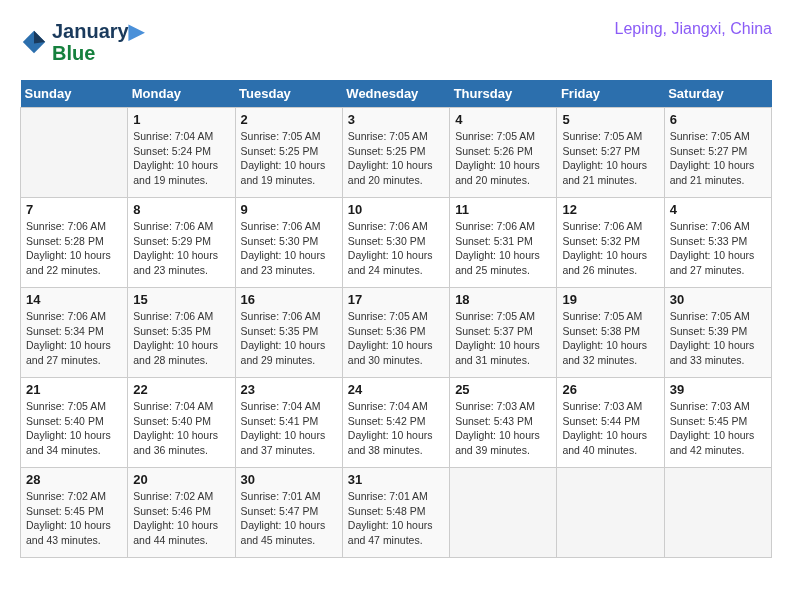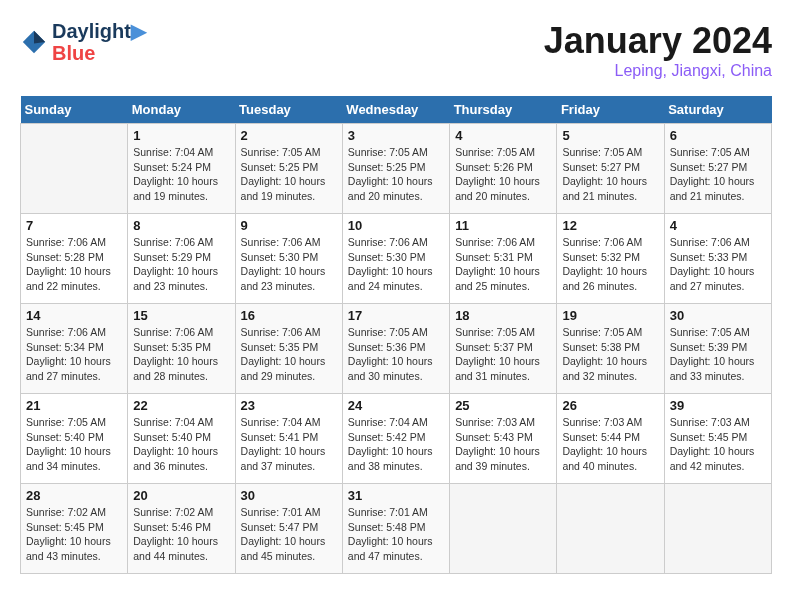--- a/index.html
+++ b/index.html
@@ -83,27 +83,26 @@
 <body>
 
 <div class="header">
   <div class="logo">
     <svg class="logo-icon" viewBox="0 0 40 40">
       <polygon points="20,4 36,20 20,36 4,20" fill="#2c6fad"></polygon>
       <polygon points="20,4 36,20 20,22" fill="#1a3a5c"></polygon>
     </svg>
     <div>
       <div style="font-size:20px;font-weight:bold;color:#1a3a5c;line-height:1.1;">
-        <span style="color:#1a3a5c;">Daylight</span><span style="color:#4a90d9;">▶</span>
+        <span style="color:#1a3a5c;">January</span><span style="color:#4a90d9;">▶</span>
       </div>
-      <div style="font-size:20px;font-weight:bold;color:#ef4444;line-height:1.1;">Blue</div>
+      <div style="font-size:20px;font-weight:bold;color:#15803d;line-height:1.1;">Blue</div>
     </div>
   </div>
   <div class="title-block">
-    <div class="month-title">January 2024</div>
     <div class="location">Leping, Jiangxi, China</div>
   </div>
 </div>
 
 <table>
   <thead>
     <tr id="thead-row">
         <th>Sunday</th>
         <th>Monday</th>
         <th>Tuesday</th>

